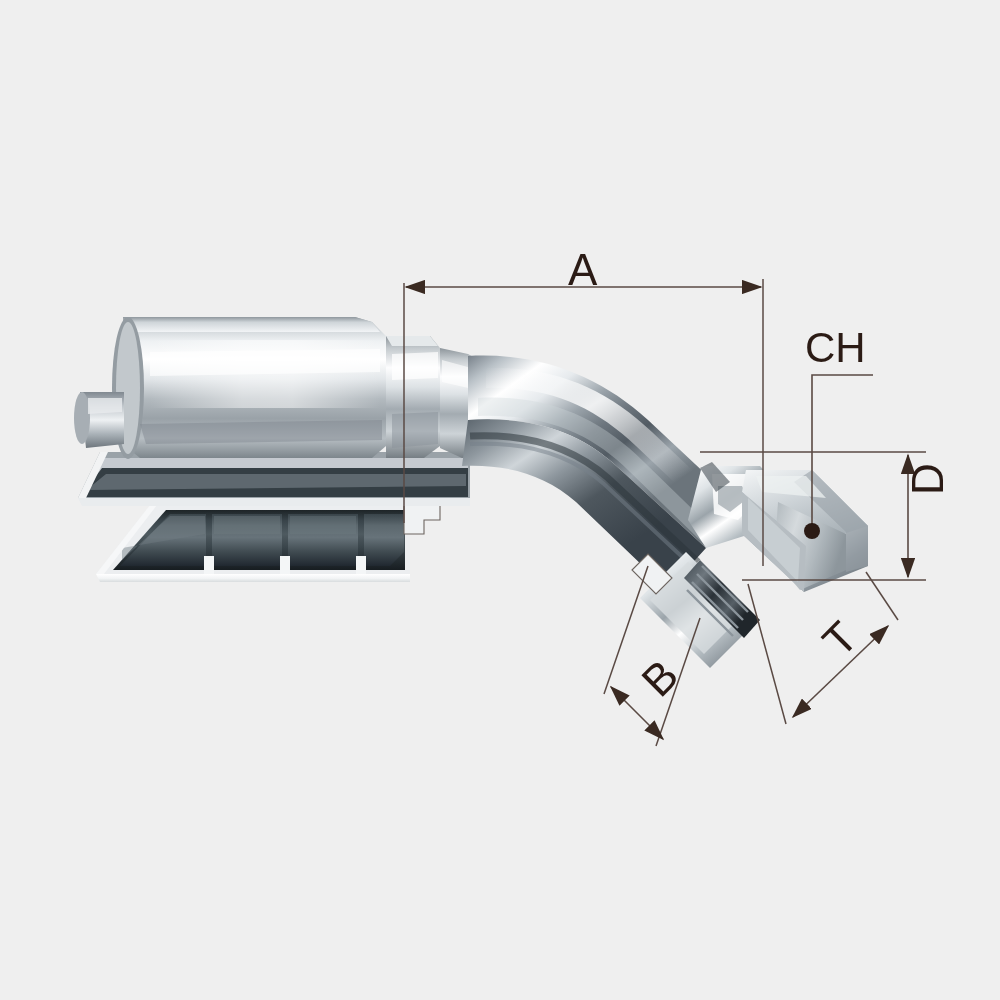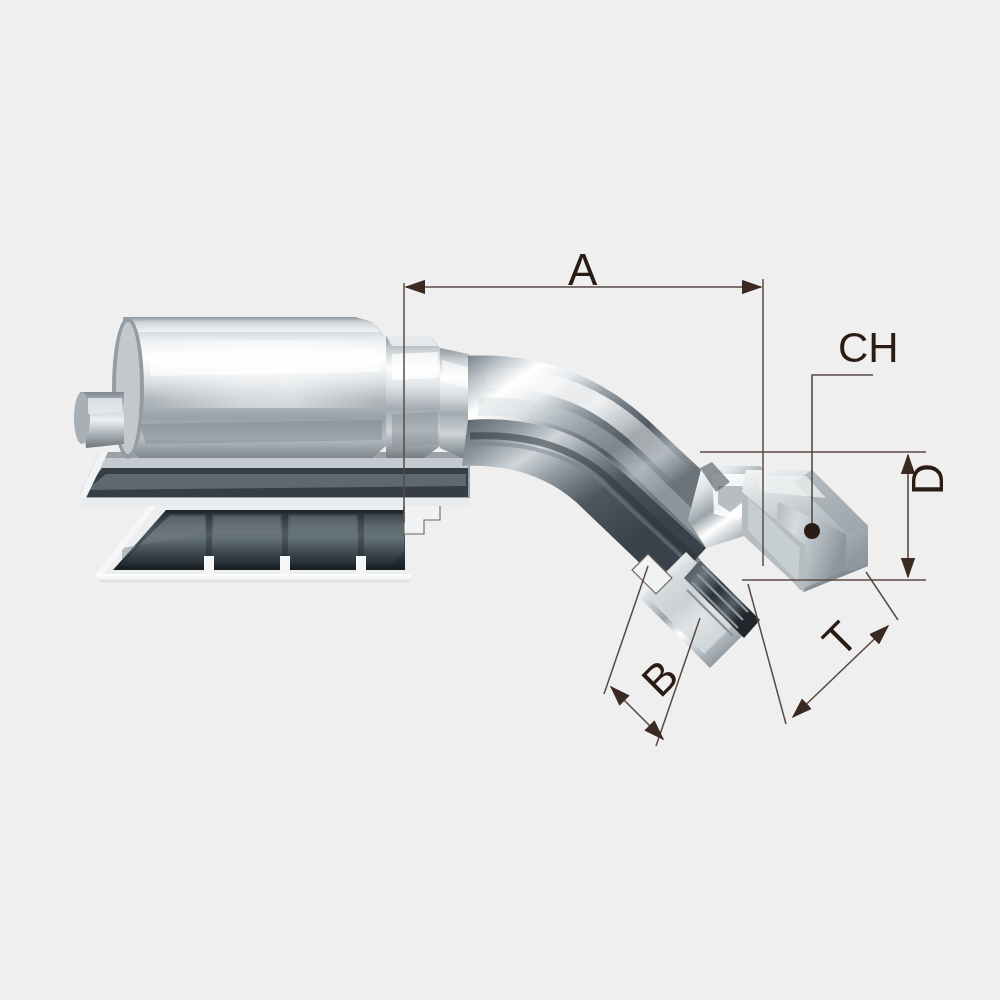--- a/index.html
+++ b/index.html
@@ -338,21 +338,21 @@
 
         <line x1="793" y1="717" x2="888" y2="626" stroke-width="1.6" marker-start="url(#arrTail)" marker-end="url(#arrHead)"></line>
       </g>
 
       <circle cx="812" cy="531" r="8" fill="#2b1b15"></circle>
     </g>
   </svg>
 
   <div class="dim-label" style="left:568px; top:248px; font-size:44px;">A</div>
 
-  <div class="dim-label" style="left:805px; top:327px; font-size:42px;margin-left:33px;">CH</div>
+  <div class="dim-label" style="left:805px; top:327px; font-size:42px;">CH</div>
 
   <div class="dim-label" style="left:906px; top:495px; font-size:44px; transform:rotate(-90deg); transform-origin:left top;">D</div>
 
   <div class="dim-label" style="left:634px; top:673px; font-size:44px; transform:rotate(-45deg); transform-origin:left top;">B</div>
 
   <div class="dim-label" style="left:815px; top:633px; font-size:44px; transform:rotate(-45deg); transform-origin:left top;">T</div>
 
 </div>
 
 </body></html>

